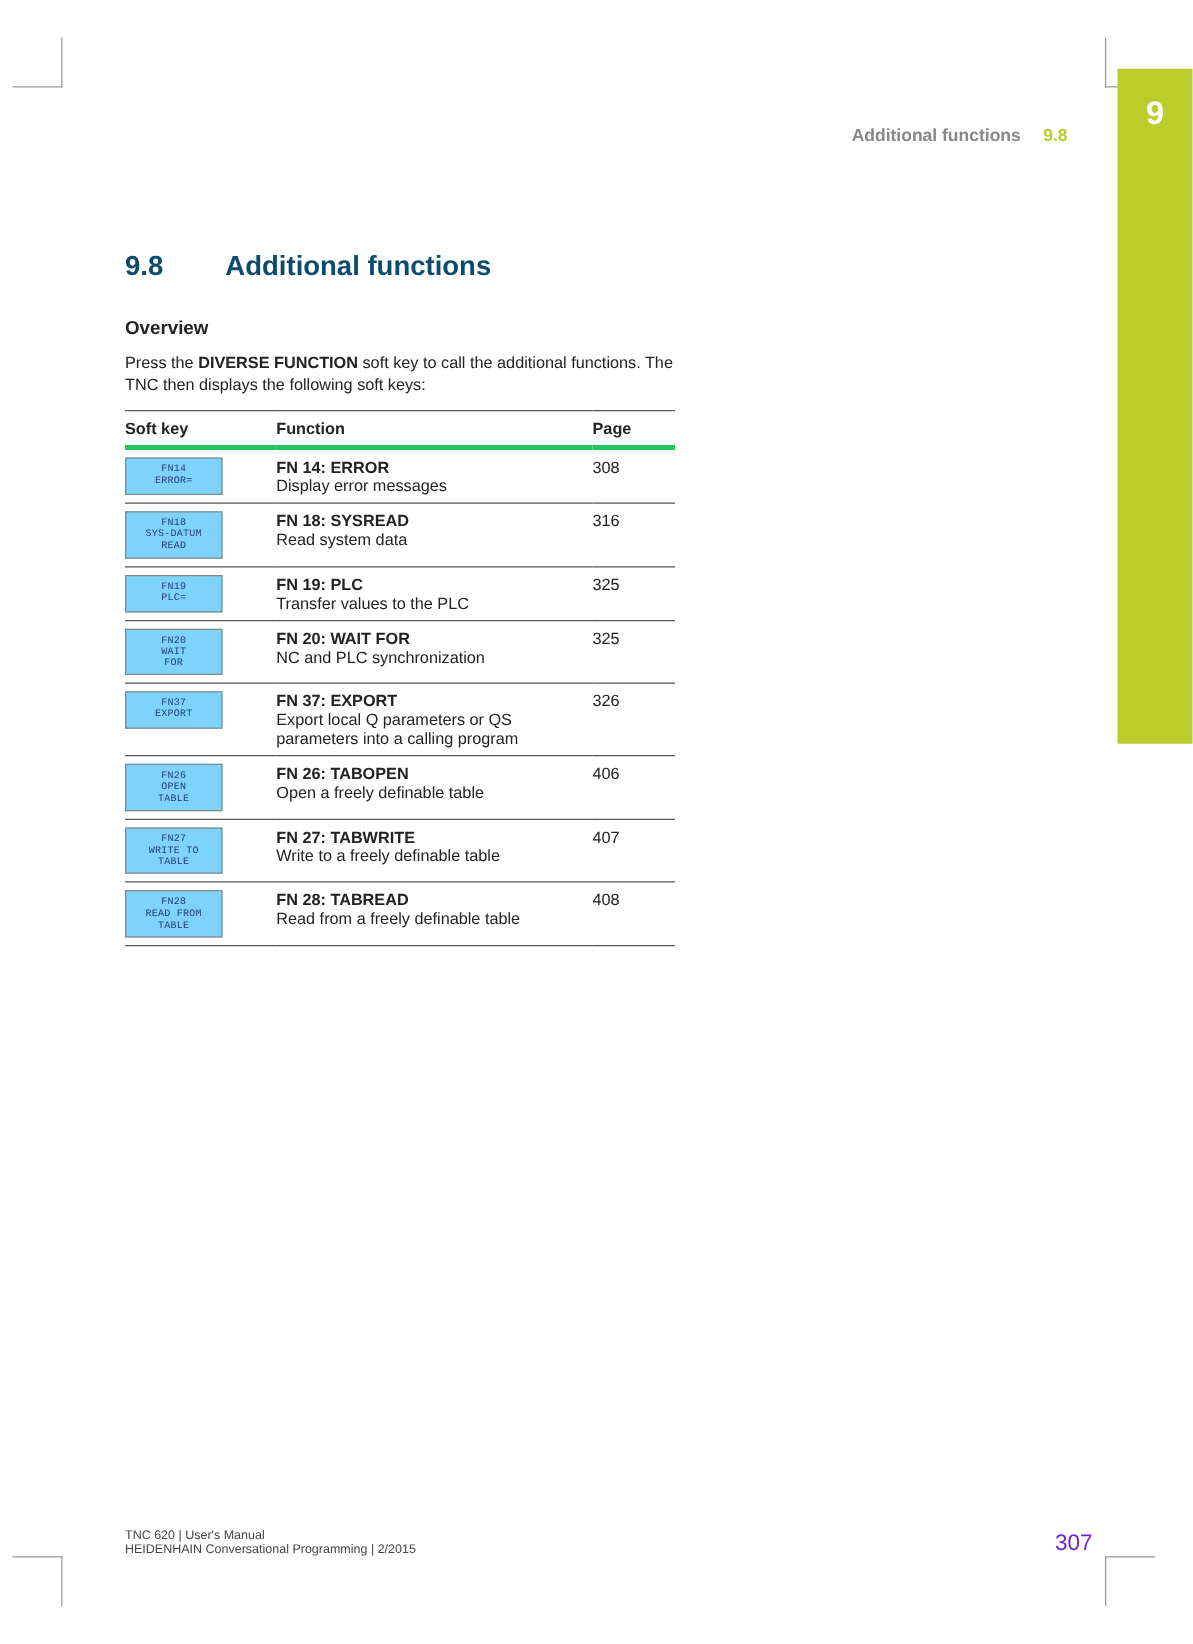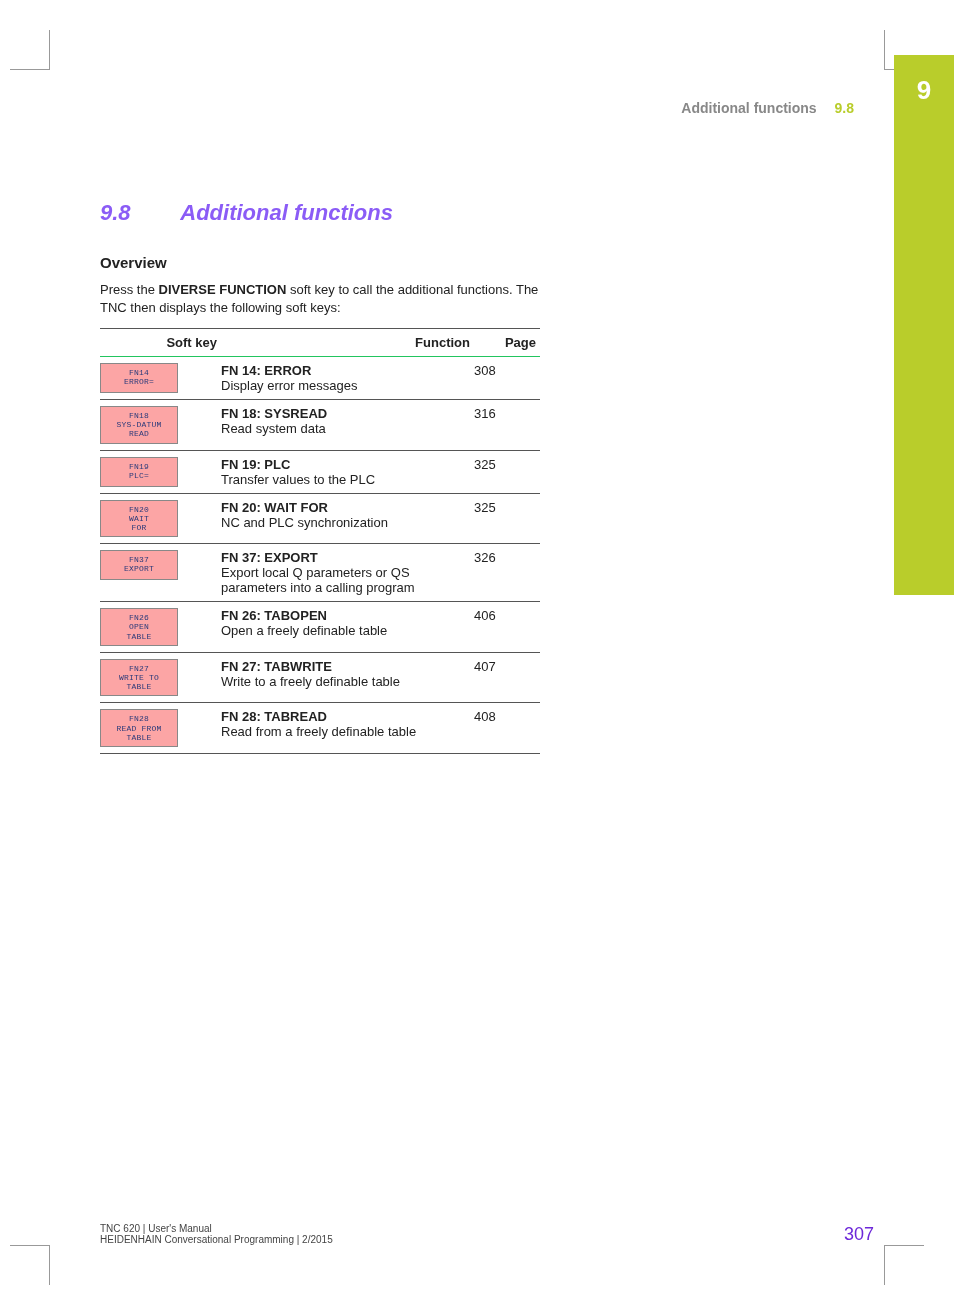--- a/index.html
+++ b/index.html
@@ -48,59 +48,58 @@
 
   .content {
     position: absolute;
     left: 100px;
     top: 200px;
     width: 440px;
   }
   .section-heading {
     font-size: 22px;
     font-weight: bold;
-    color: #8b5cf6;
+    color: #0c4a6e;
     margin-bottom: 28px;
-    font-style: italic;
   }
   .section-heading .snum { display: inline-block; width: 75px; }
   .subhead {
     font-size: 15px;
     font-weight: bold;
     margin-bottom: 10px;
   }
   .intro {
     font-size: 13px;
     line-height: 1.35;
     margin-bottom: 12px;
   }
   .intro b { font-weight: bold; }
 
   table.fn-table {
     width: 100%;
     border-collapse: collapse;
     font-size: 13px;
   }
   table.fn-table thead th {
-    text-align: right;
+    text-align: left;
     font-weight: bold;
     padding: 6px 4px 6px 0;
     border-top: 1px solid #555;
-    border-bottom: 1px solid #22c55e;
+    border-bottom: 4px solid #22c55e;
   }
   table.fn-table tbody tr { border-bottom: 1px solid #555; }
   table.fn-table td { vertical-align: top; padding: 6px 4px 6px 0; }
   table.fn-table td.col-key { width: 110px; }
   table.fn-table td.col-fn { width: 230px; }
   table.fn-table td.col-pg { width: 60px; }
 
   .softkey {
     display: inline-block;
     border: 1px solid #888;
-    background: #fca5a5;
+    background: #7dd3fc;
     width: 78px;
     min-height: 30px;
     font-family: "Courier New", monospace;
     font-size: 8px;
     color: #2a3a7a;
     text-align: center;
     padding: 4px 2px;
     line-height: 1.15;
     letter-spacing: 0.2px;
   }

